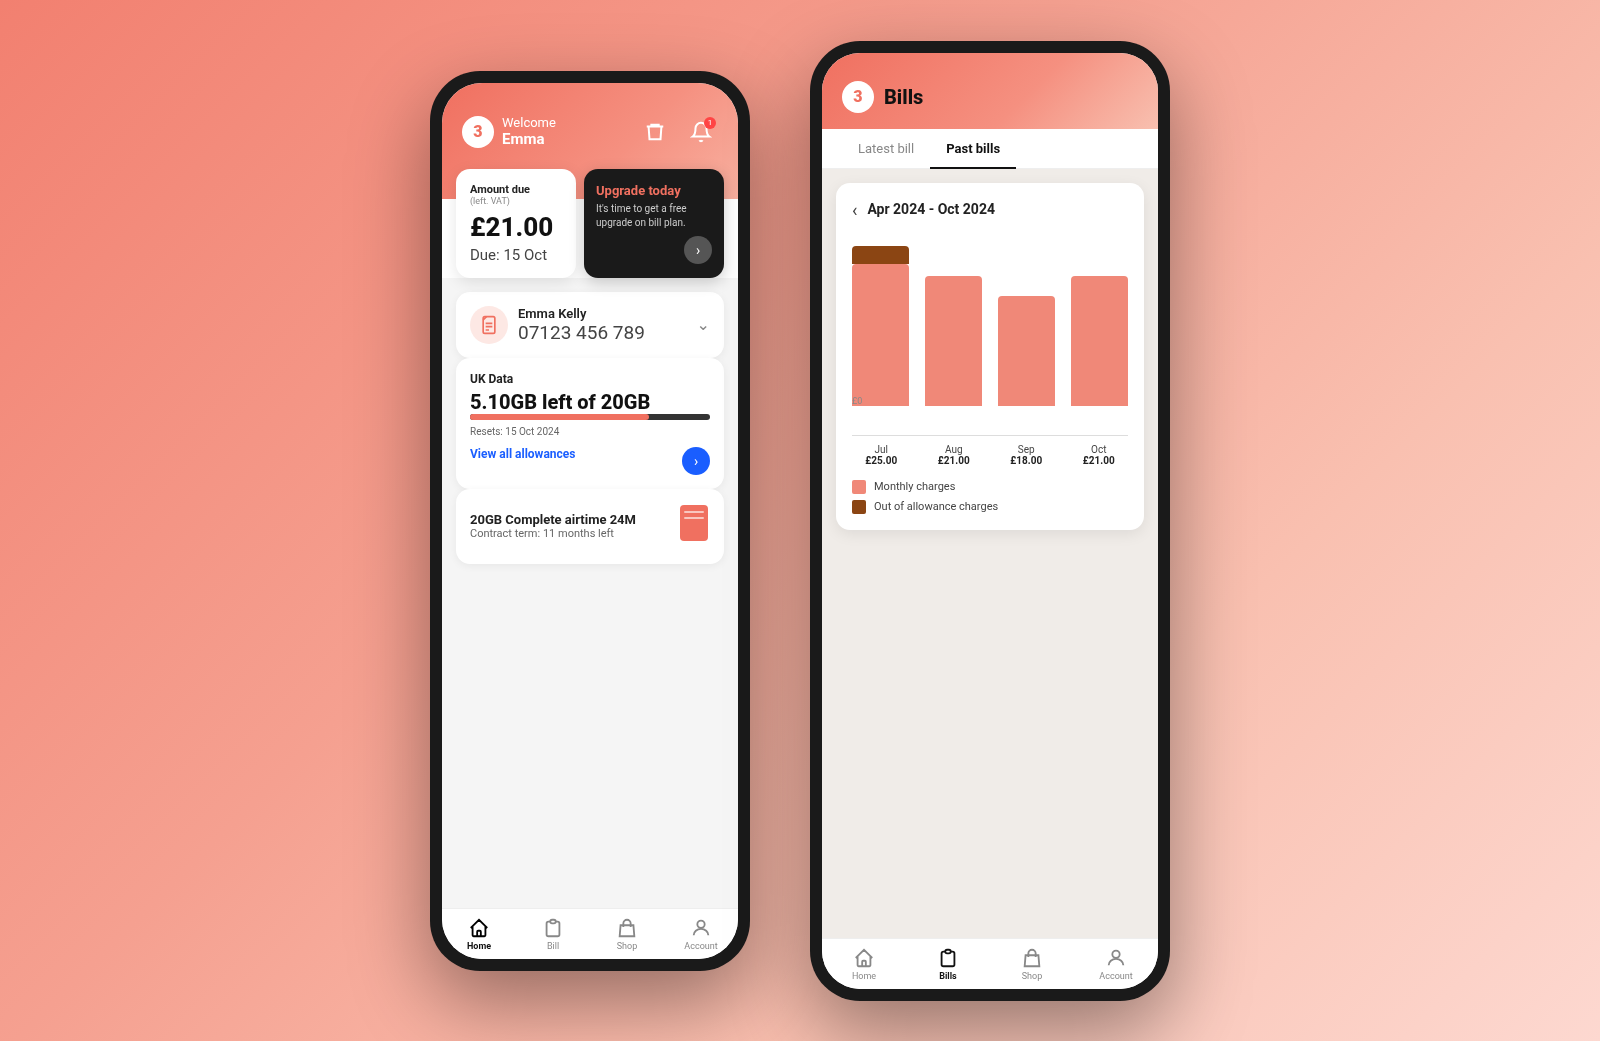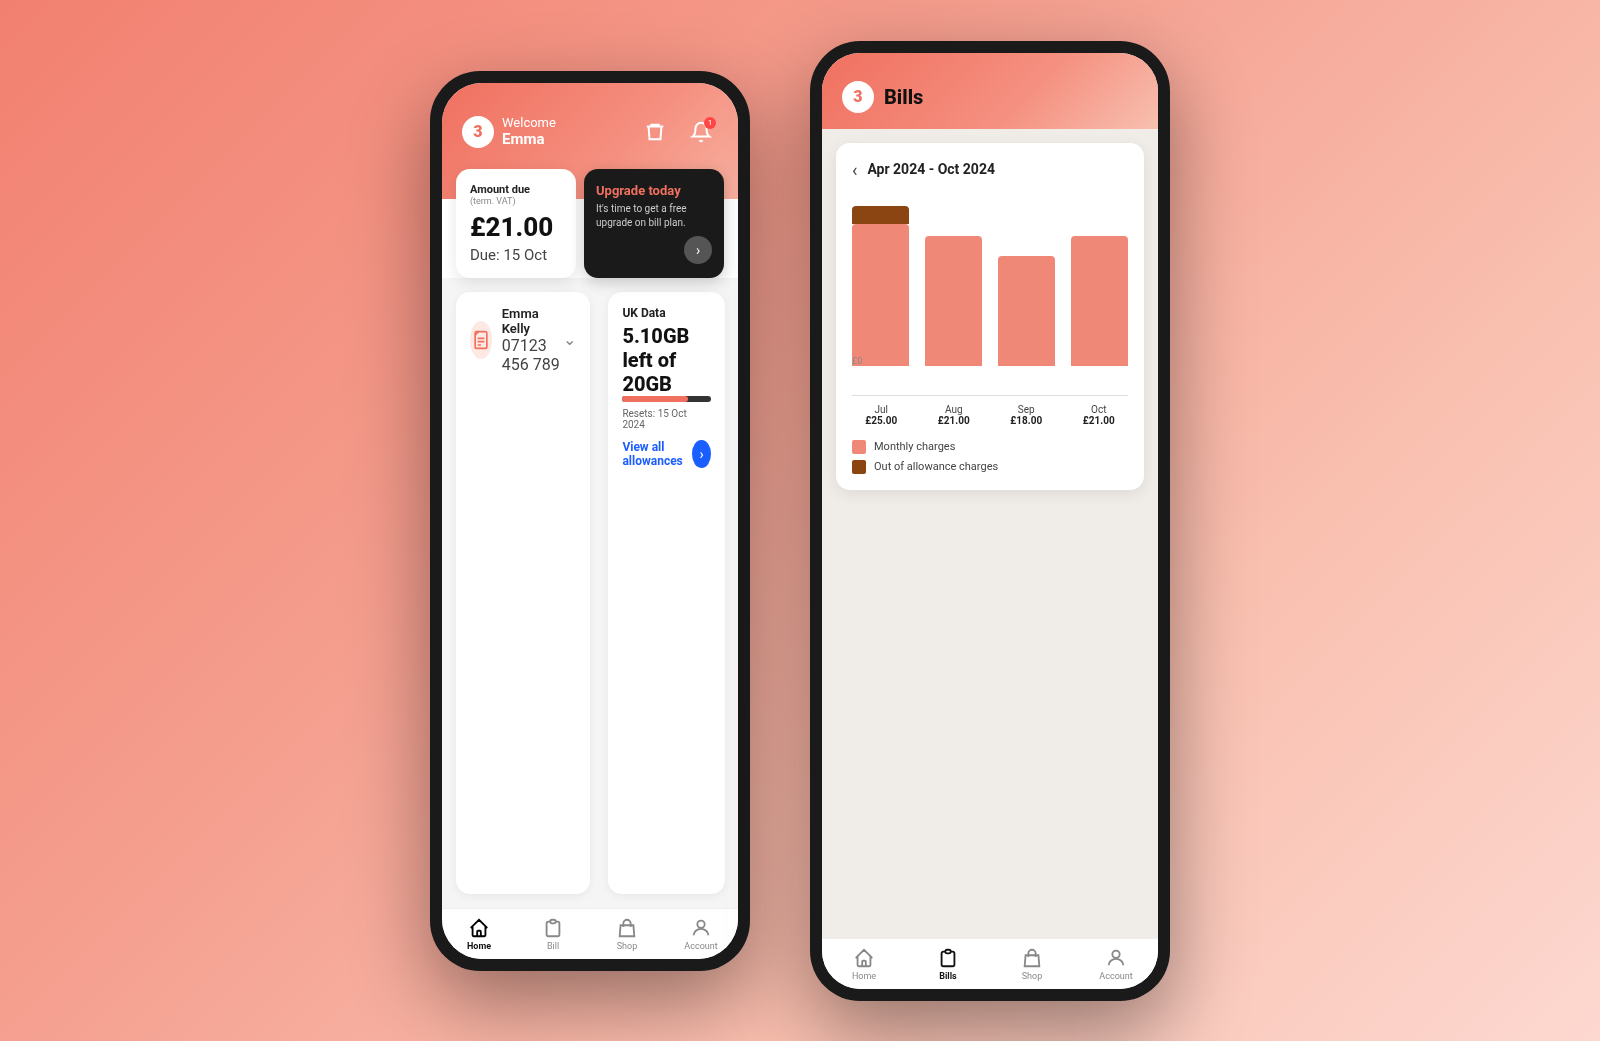--- a/index.html
+++ b/index.html
@@ -177,22 +177,22 @@
       font-size: 14px;
     }
 
     
     .phone1-content {
       flex: 1;
       overflow-y: auto;
       padding: 14px;
       background: #f5f5f5;
       display: flex;
-      flex-direction: row;
-      gap: 18px;
+      flex-direction: column;
+      gap: 0;
     }
     .white-card {
       background: white;
       border-radius: 14px;
       padding: 14px;
       box-shadow: 0 2px 8px rgba(0,0,0,0.06);
     }
 
     
     .sim-row {
@@ -215,21 +215,21 @@
       justify-content: center;
       font-size: 18px;
       color: #f07060;
     }
     .sim-name {
       font-size: 13px;
       font-weight: 600;
       color: #222;
     }
     .sim-number {
-      font-size: 16px;
+      font-size: 19px;
       color: #444;
     }
     .chevron-down {
       color: #888;
       font-size: 16px;
     }
 
     
     .data-label {
       font-size: 12px;
@@ -536,21 +536,21 @@
             </svg>
             <div class="notif-badge">1</div>
           </div>
         </div>
       </div>
     </div>
 
     <div class="phone1-cards">
       <div class="amount-card">
         <div class="amount-label">Amount due</div>
-        <div class="amount-sublabel">(term. VAT)</div>
+        <div class="amount-sublabel">(left. VAT)</div>
         <div class="amount-value">£21.00</div>
         <div class="amount-due">Due: 15 Oct</div>
       </div>
       <div class="upgrade-card">
         <div>
           <div class="upgrade-title">Upgrade today</div>
           <div class="upgrade-desc">It's time to get a free upgrade on bill plan.</div>
         </div>
         <div class="upgrade-arrow">›</div>
       </div>
@@ -582,20 +582,35 @@
         <div class="data-bar-bg">
           <div class="data-bar-fill" style="width: 74.5%"></div>
         </div>
         <div class="data-resets">Resets: 15 Oct 2024</div>
         <div class="view-allowances">
           <div class="view-allowances-link">View all allowances</div>
           <div class="view-allowances-btn">›</div>
         </div>
       </div>
 
+      <div class="white-card">
+        <div class="plan-row">
+          <div>
+            <div class="plan-name">20GB Complete airtime 24M</div>
+            <div class="plan-term">Contract term: 11 months left</div>
+          </div>
+          <div class="plan-icon">
+            <svg width="32" height="40" viewBox="0 0 32 40" fill="none">
+              <rect x="2" y="2" width="28" height="36" rx="4" fill="#f07060"></rect>
+              <rect x="6" y="8" width="20" height="2" rx="1" fill="rgba(255,255,255,0.6)"></rect>
+              <rect x="6" y="14" width="20" height="2" rx="1" fill="rgba(255,255,255,0.6)"></rect>
+            </svg>
+          </div>
+        </div>
+      </div>
 
     </div>
 
     <div class="bottom-nav">
       <div class="nav-item">
         <svg class="nav-icon active" width="22" height="22" viewBox="0 0 24 24" fill="currentColor">
           <path d="M3 12l2-2m0 0l7-7 7 7M5 10v10a1 1 0 001 1h3m10-11l2 2m-2-2v10a1 1 0 01-1 1h-3m-6 0a1 1 0 001-1v-4a1 1 0 011-1h2a1 1 0 011 1v4a1 1 0 001 1m-6 0h6" stroke="black" stroke-width="2" fill="none"></path>
         </svg>
         <div class="nav-label active">Home</div>
       </div>
@@ -624,20 +639,24 @@
 </div>
 
 <div class="phone phone-large">
   <div class="phone-screen">
 
     <div class="phone2-header">
       <div class="three-logo">3</div>
       <div class="bills-title">Bills</div>
     </div>
 
+    <div class="bills-tabs">
+      <div class="bill-tab">Latest bill</div>
+      <div class="bill-tab active">Past bills</div>
+    </div>
 
     <div class="bills-content">
       <div class="chart-card">
 
         <div class="chart-header">
           <div class="chart-back">‹</div>
           <div class="chart-date-range">Apr 2024 - Oct 2024</div>
         </div>
 
         <div class="chart-area">

